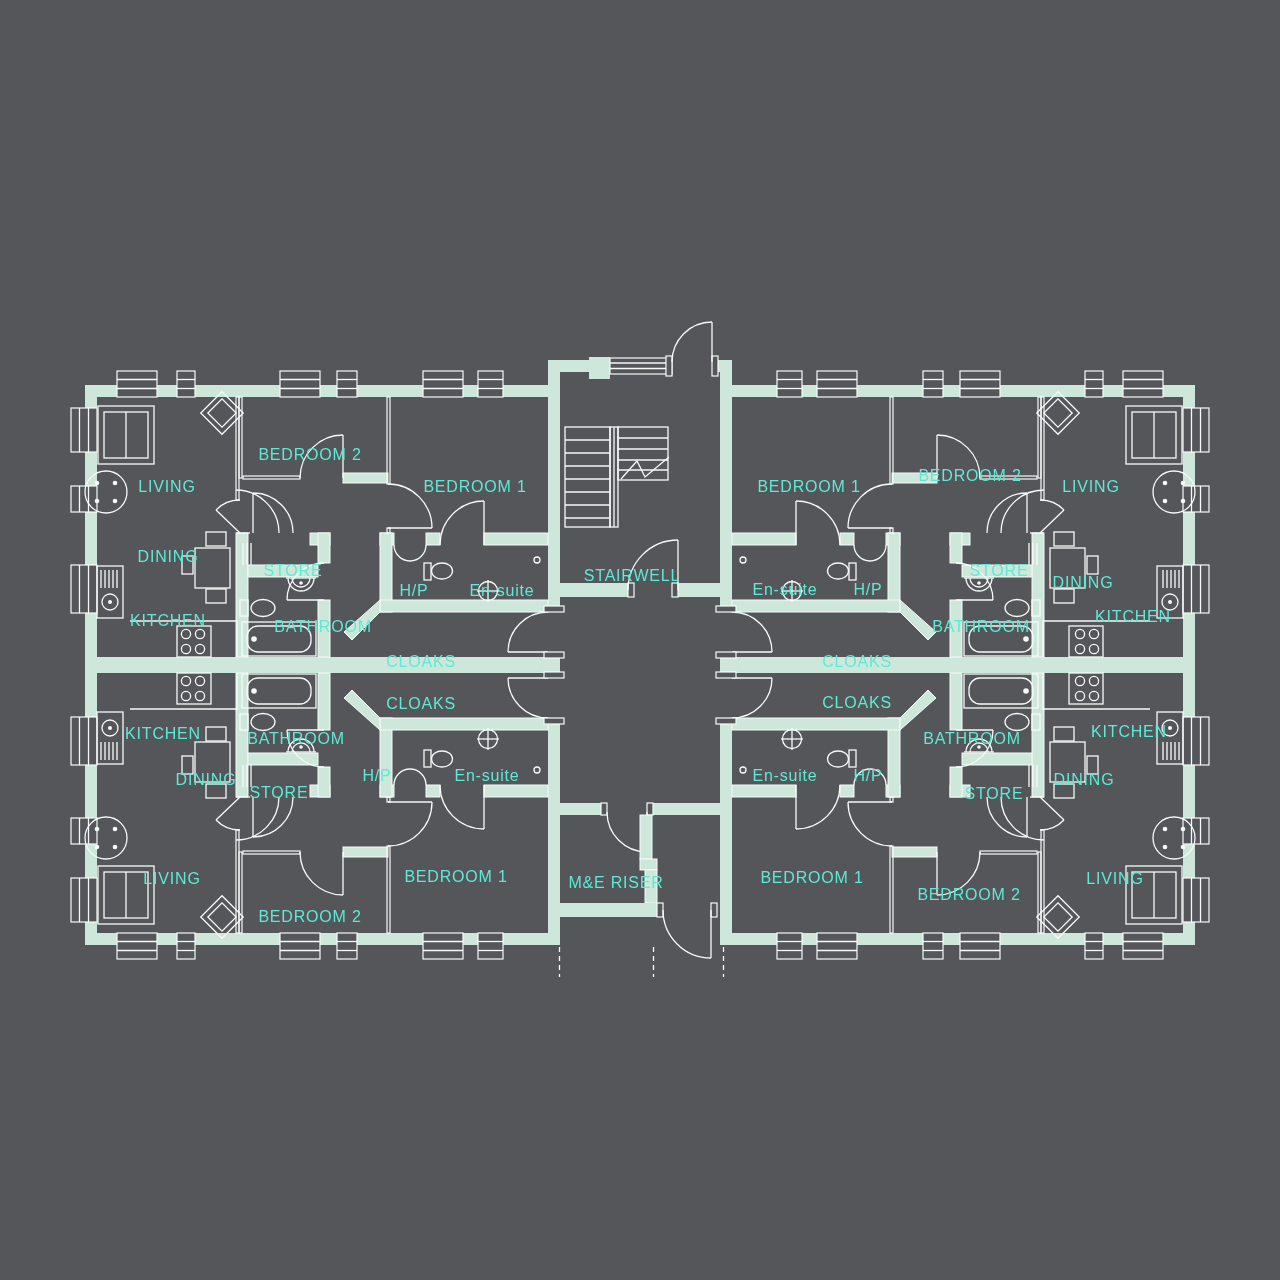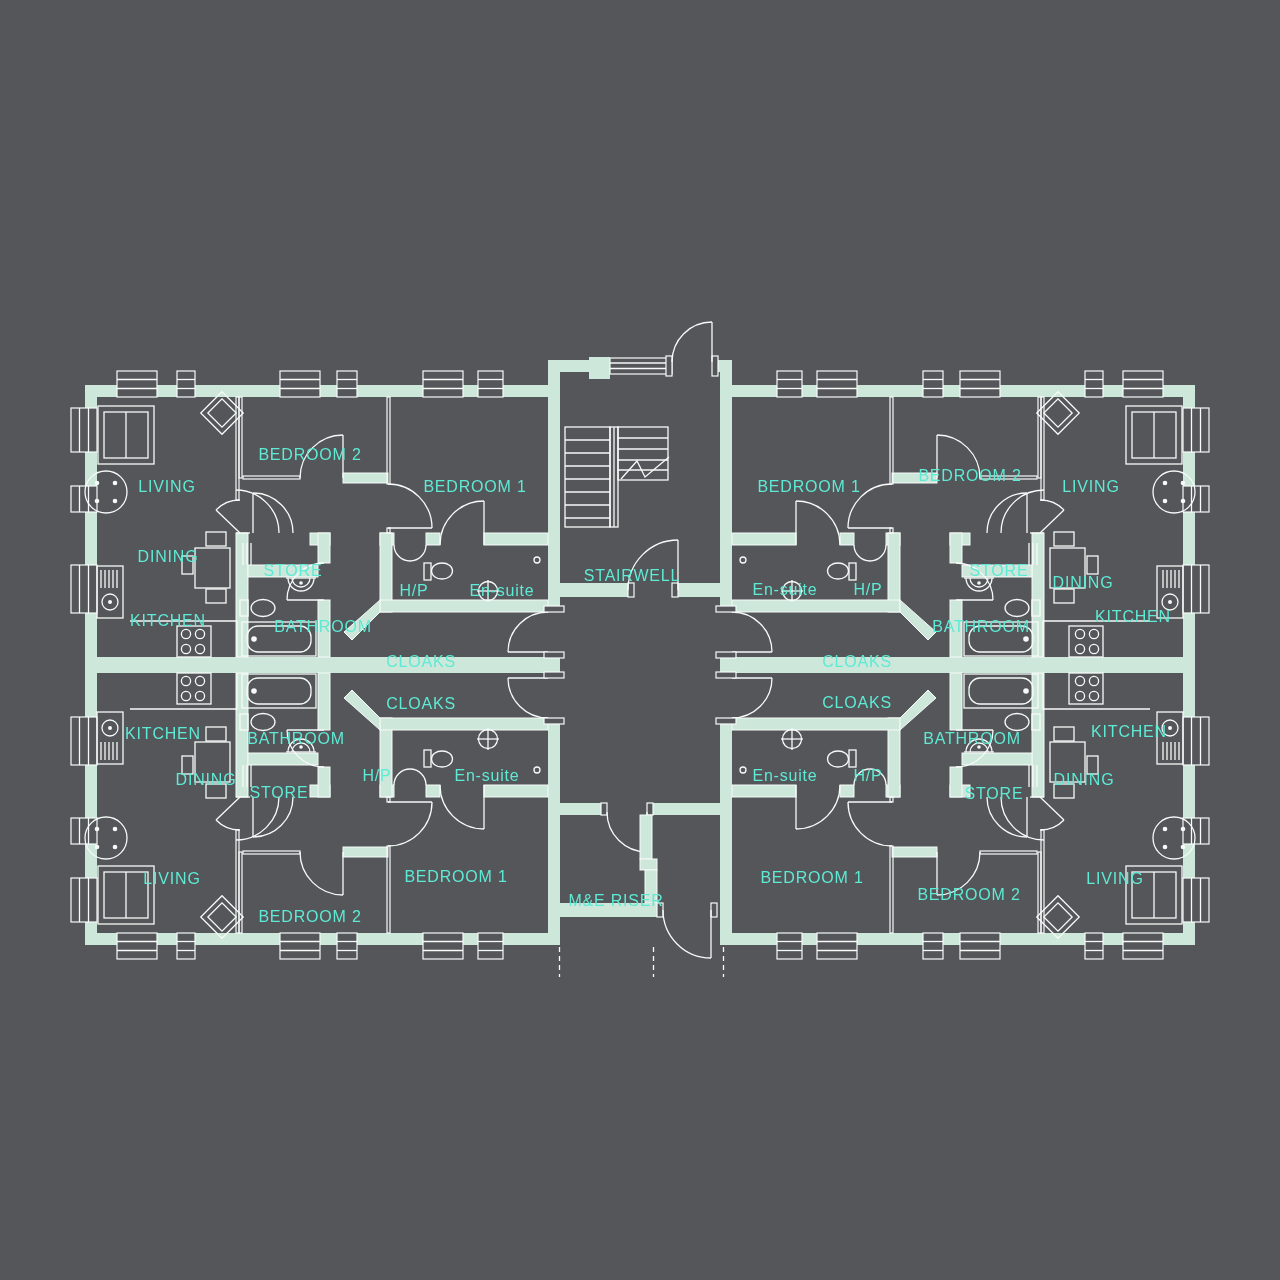--- a/index.html
+++ b/index.html
@@ -229,21 +229,21 @@
     <rect class="lnb" x="711" y="903" width="6" height="14"></rect>
     <path class="ln" d="M663 910 A48 48 0 0 0 711 958"></path>
     <line class="ln" x1="711" y1="910" x2="711" y2="958"></line>
     <line class="ln dash" x1="559.5" y1="947" x2="559.5" y2="977"></line>
     <line class="ln dash" x1="653.5" y1="947" x2="653.5" y2="977"></line>
     <line class="ln dash" x1="723.5" y1="947" x2="723.5" y2="977"></line>
   </g>
 </svg>
 
 <div class="lbl" style="left:632px;top:556px">STAIRWELL</div>
-<div class="lbl" style="left:616px;top:881px">M&amp;E RISER</div>
+<div class="lbl" style="left:616px;top:863px">M&amp;E RISER</div>
 
 <div class="lbl" style="left:167px;top:467px">LIVING</div>
 <div class="lbl" style="left:310px;top:435px">BEDROOM 2</div>
 <div class="lbl" style="left:475px;top:467px">BEDROOM 1</div>
 <div class="lbl" style="left:168px;top:537px">DINING</div>
 <div class="lbl" style="left:293px;top:551px">STORE</div>
 <div class="lbl" style="left:414px;top:571px">H/P</div>
 <div class="lbl" style="left:502px;top:571px">En-suite</div>
 <div class="lbl" style="left:168px;top:601px">KITCHEN</div>
 <div class="lbl" style="left:323px;top:607px">BATHROOM</div>

